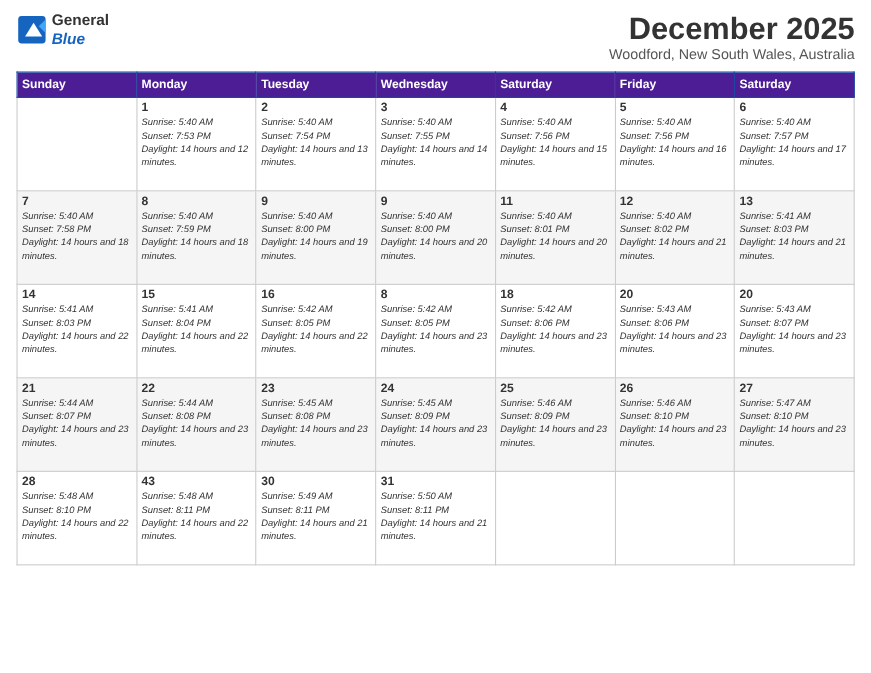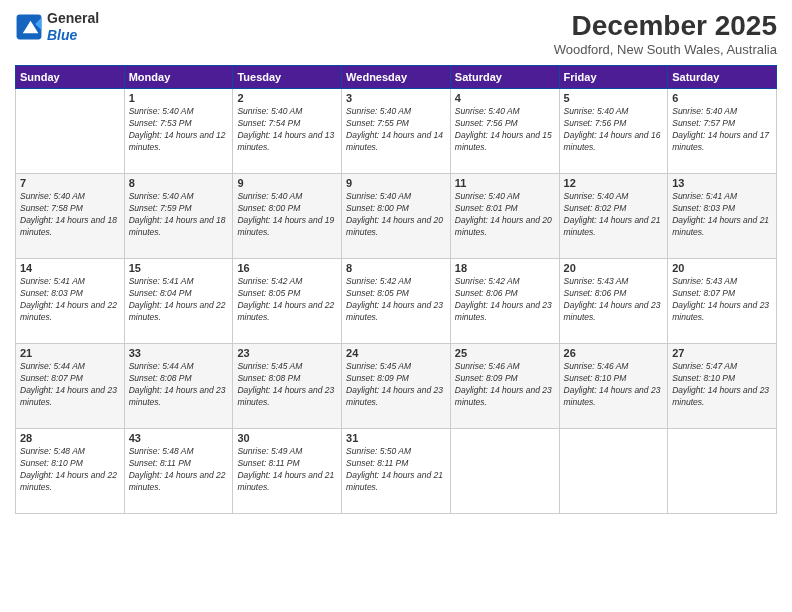--- a/index.html
+++ b/index.html
@@ -215,21 +215,21 @@
             <div class="day-number">20</div>
             <div class="day-info">Sunrise: 5:43 AM<br>Sunset: 8:07 PM<br>Daylight: 14 hours and 23 minutes.</div>
           </td>
         </tr>
         <tr class="week-row">
           <td>
             <div class="day-number">21</div>
             <div class="day-info">Sunrise: 5:44 AM<br>Sunset: 8:07 PM<br>Daylight: 14 hours and 23 minutes.</div>
           </td>
           <td>
-            <div class="day-number">33</div>
+            <div class="day-number">22</div>
             <div class="day-info">Sunrise: 5:44 AM<br>Sunset: 8:08 PM<br>Daylight: 14 hours and 23 minutes.</div>
           </td>
           <td>
             <div class="day-number">23</div>
             <div class="day-info">Sunrise: 5:45 AM<br>Sunset: 8:08 PM<br>Daylight: 14 hours and 23 minutes.</div>
           </td>
           <td>
             <div class="day-number">24</div>
             <div class="day-info">Sunrise: 5:45 AM<br>Sunset: 8:09 PM<br>Daylight: 14 hours and 23 minutes.</div>
           </td>

